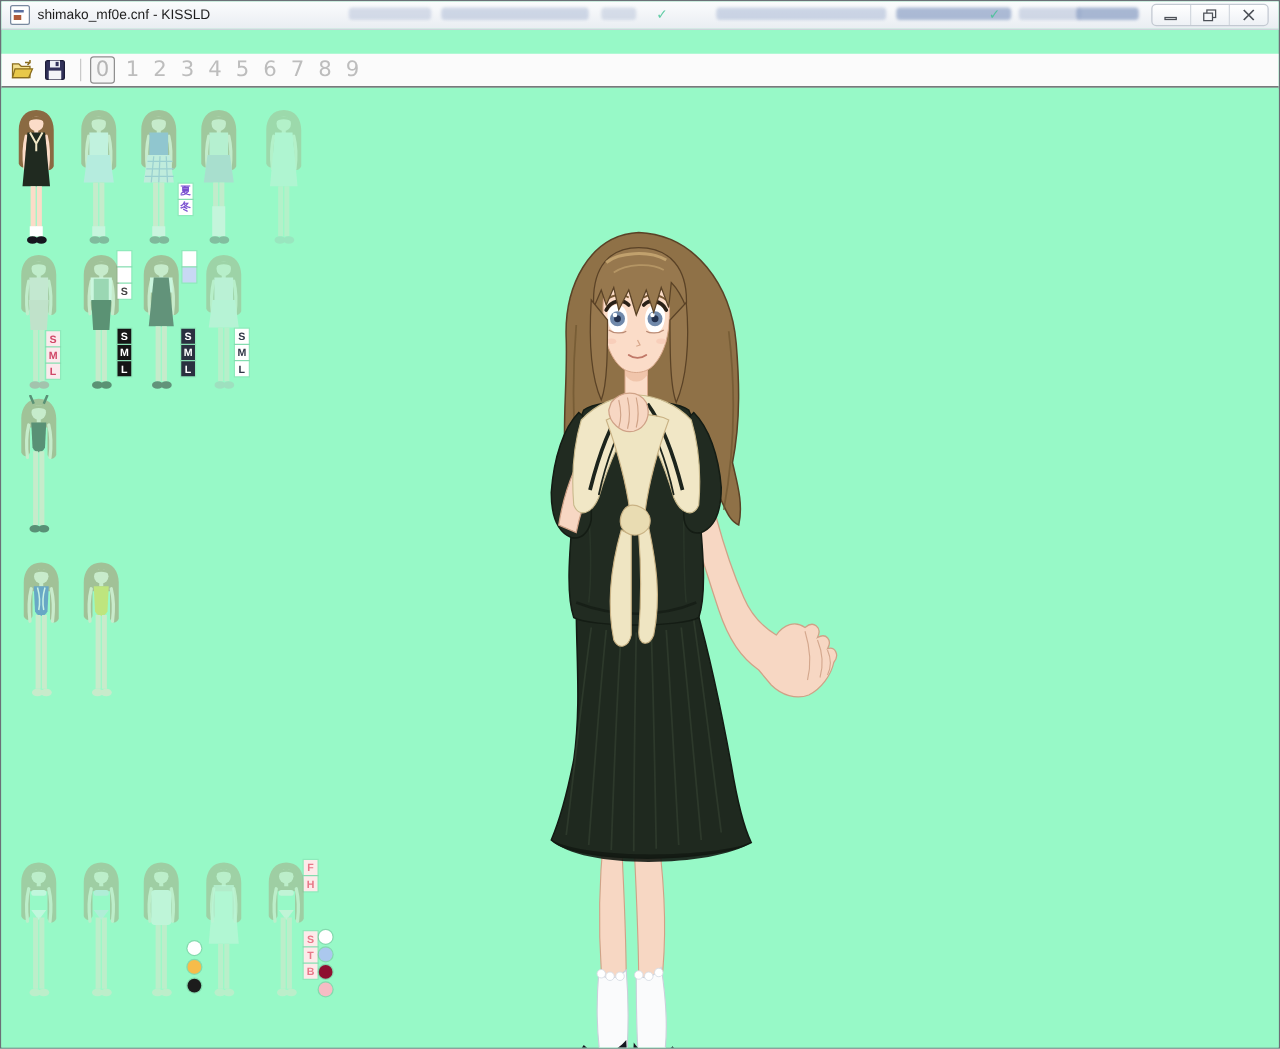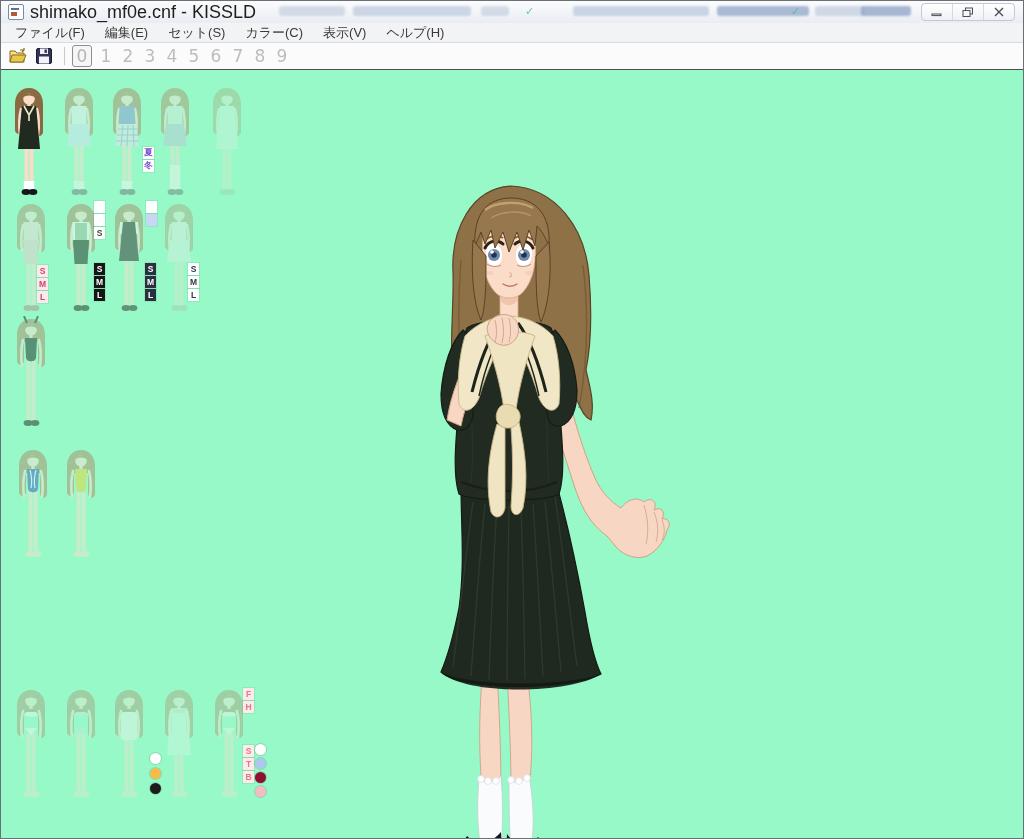--- a/index.html
+++ b/index.html
@@ -6,21 +6,21 @@
   .window{position:relative;width:1024px;height:839px;overflow:hidden;background:#97f9c7;
           box-sizing:border-box;border:1px solid #6b7077;}
   
   .titlebar{position:absolute;left:0;top:0;width:100%;height:22px;
             background:linear-gradient(#fbfcfd,#e9edf2);border-bottom:1px solid #cdd3da;
             display:flex;align-items:center;}
   .app-icon{width:14px;height:14px;margin:0 6px 0 7px;background:#fff;border:1px solid #7a8aa0;
             border-radius:2px;position:relative;flex:0 0 auto;}
   .app-icon:before{content:"";position:absolute;left:2px;top:3px;width:8px;height:2px;background:#5a6ea0;}
   .app-icon:after{content:"";position:absolute;left:2px;top:7px;width:6px;height:4px;background:#b05a3a;}
-  .title-text{font-size:18px;color:#1e1e1e;white-space:nowrap;}
+  .title-text{font-size:11px;color:#1e1e1e;white-space:nowrap;}
   .ghost{position:absolute;top:5px;height:10px;border-radius:3px;filter:blur(1.2px);opacity:.55;}
   .ghost.g-dark{opacity:.75;}
   .ghost-check{position:absolute;top:4px;width:12px;height:10px;color:#3fc392;font-size:11px;
                filter:blur(.6px);opacity:.8;font-weight:bold;}
   .win-buttons{position:absolute;right:8px;top:2px;display:flex;border:1px solid #c3c9d2;
                border-radius:4px;background:linear-gradient(#ffffff,#eef1f5);}
   .win-btn{width:30px;height:16px;display:flex;align-items:center;justify-content:center;
            border-right:1px solid #d4d9e0;cursor:default;}
   .win-btn:last-child{border-right:none;}
   .win-btn svg{display:block;}
@@ -77,28 +77,20 @@
           </svg>
       </div>
       <div class="win-btn">
         <svg width="12" height="10" viewBox="0 0 12 10">
             <path d="M2,1 L10,9 M10,1 L2,9" stroke="#4b4f56" stroke-width="1.4" fill="none"></path>
           </svg>
       </div>
     </div>
   </div>
 
-  <div class="menubar">
-      <div class="menu-item">ファイル(F)</div>
-      <div class="menu-item">編集(E)</div>
-      <div class="menu-item">セット(S)</div>
-      <div class="menu-item">カラー(C)</div>
-      <div class="menu-item">表示(V)</div>
-      <div class="menu-item">ヘルプ(H)</div>
-    </div>
 
   <div class="toolbar">
     <div class="tb-icon">
       <svg width="20" height="18" viewBox="0 0 20 18">
         <path d="M2,4 L7,4 L9,6 L16,6 L16,15 L2,15 Z" fill="#f3df8e" stroke="#8a6d1f" stroke-width="1"></path>
         <path d="M4,8 L18,8 L15,15 L2,15 Z" fill="#e8c84a" stroke="#8a6d1f" stroke-width="1"></path>
         <path d="M12,3 L16,3 L16,1 M14,5 L16,3" stroke="#8a6d1f" stroke-width="1.2" fill="none"></path>
       </svg>
     </div>
     <div class="tb-icon">

